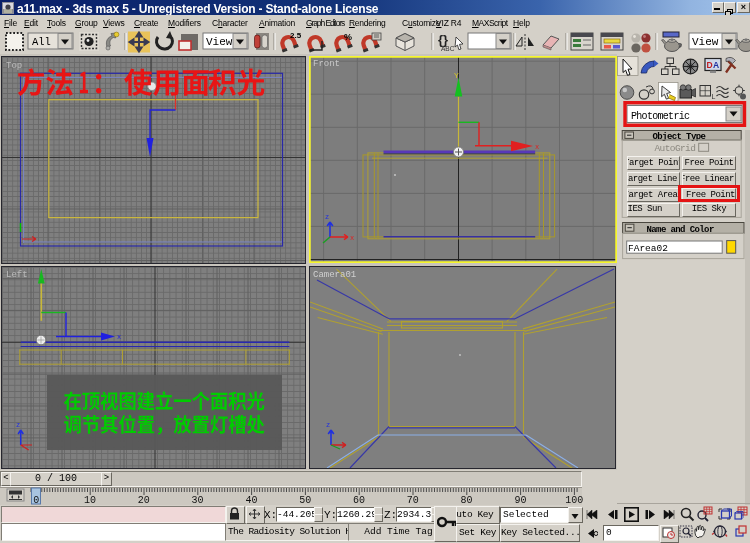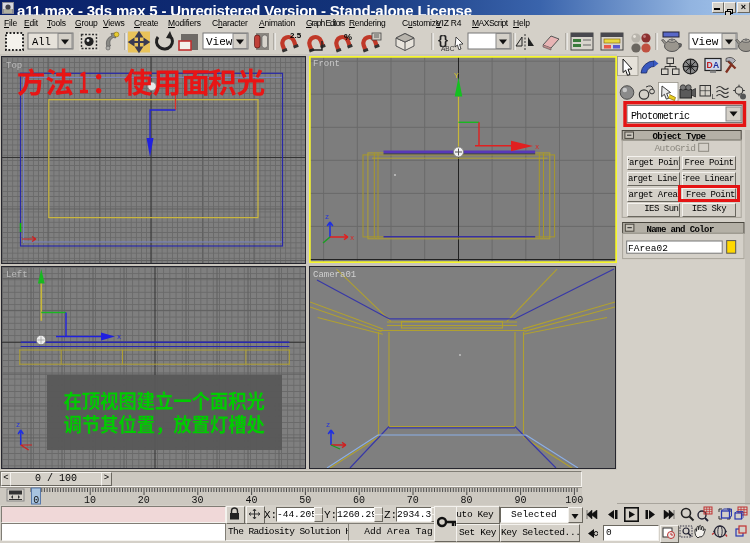--- a/index.html
+++ b/index.html
@@ -13,21 +13,21 @@
 </style></head>
 <body>
 
 <div class="abs" style="left:0;top:0;width:750px;height:15px;background:linear-gradient(to right,#0a2069 0%,#123278 45%,#3a64ac 72%,#92b4e0 92%,#a2c4ec)"></div>
 <svg class="abs" style="left:2px;top:2px" width="12" height="12" viewBox="0 0 12 12">
     <rect width="12" height="12" fill="#8c8c94"></rect>
     <rect x="1" y="1" width="10" height="6" fill="#d8d8e0"></rect>
     <rect x="2" y="7" width="8" height="4" fill="#b0b0a0"></rect>
     <circle cx="6" cy="5" r="2.6" fill="#404048"></circle>
   </svg>
-<div class="abs" style="left:17px;top:1.5px;font-size:15px;letter-spacing:-0.2px;font-weight:bold;color:#fff">a11.max - 3ds max 5 - Unregistered Version - Stand-alone License</div>
+<div class="abs" style="left:17px;top:1.5px;font-size:12px;letter-spacing:-0.2px;font-weight:bold;color:#fff">a11.max - 3ds max 5 - Unregistered Version - Stand-alone License</div>
 <div class="btn" style="left:712px;top:2px;width:10px;height:9px">
     <div class="abs" style="left:1px;top:5px;width:6px;height:2px;background:#000"></div>
   </div>
 <div class="btn" style="left:724px;top:2px;width:10px;height:9px"><svg width="9" height="8">
       <rect x="2.5" y="0.5" width="5" height="4" fill="none" stroke="#000"></rect>
       <rect x="0.5" y="2.5" width="5" height="4" fill="#d4d0c8" stroke="#000"></rect>
     </svg></div>
 <div class="btn" style="left:737px;top:2px;width:11px;height:9px;text-align:center;font-size:9px;font-weight:bold;line-height:8px">×</div>
 
 <div class="abs" style="left:0;top:15px;width:750px;height:14px;background:#d4d0c8;font-size:8.5px;letter-spacing:-0.2px;color:#000">
@@ -436,21 +436,21 @@
   </div>
 <div class="btn mono rbt" style="left:682px;top:171.5px;width:52px">
     <span style="position:absolute;left:-3px;top:1px">Free Linear</span>
   </div>
 <div class="btn mono rbt" style="left:626.5px;top:187.8px;width:51px">
     <span style="position:absolute;left:-4px;top:1px">Target Area</span>
   </div>
 <div class="btn mono rbt" style="left:682px;top:187.8px;width:52px">
     <span style="position:absolute;left:3px;top:1px">Free Point</span>
   </div>
-<div class="btn mono rbt" style="left:626.5px;top:203.2px;width:51px;text-align:right">IES Sun</div>
+<div class="btn mono rbt" style="left:626.5px;top:203.2px;width:51px;text-align:left">IES Sun</div>
 <div class="btn mono rbt" style="left:682px;top:203.2px;width:52px;text-align:center">IES Sky</div>
 <div class="abs" style="left:678px;top:184.6px;width:56.2px;height:11.6px;border:3.2px solid #e41414"></div>
 
 <svg class="abs" style="left:617px;top:222px" width="133" height="40" viewBox="0 0 133 40">
 <rect x="5.6" y="0.5" width="121.4" height="10.9" fill="#b4b0a6" stroke="#4a473f"></rect>
 <rect x="8.3" y="2.2" width="8.6" height="7" fill="#c8c4ba" stroke="#4a473f"></rect>
     <path d="M10.4 5.7 h4.4" stroke="#222"></path>
 <text x="29.5" y="9.6" font-size="9" font-weight="bold" font-family="Liberation Mono" letter-spacing="-0.6">Name and Color</text>
 <rect x="5.6" y="11.4" width="121.4" height="25.2" fill="none" stroke="#a8a49a"></rect>
 <rect x="9.7" y="19" width="95.5" height="12.2" fill="#fff" stroke="#777"></rect>
@@ -689,21 +689,21 @@
 <text x="412.8" y="16" font-size="10" text-anchor="middle" font-family="Liberation Mono" fill="#111">70</text>
 <text x="466.6" y="16" font-size="10" text-anchor="middle" font-family="Liberation Mono" fill="#111">80</text>
 <text x="520.4" y="16" font-size="10" text-anchor="middle" font-family="Liberation Mono" fill="#111">90</text>
 <text x="574.2" y="16" font-size="10" text-anchor="middle" font-family="Liberation Mono" fill="#111">100</text>
 </svg>
 
 <div class="abs" style="left:0;top:505px;width:750px;height:38px;background:#d4d0c8"></div>
 <div class="sunk" style="left:1px;top:506px;width:223px;height:15px;background:#f0d8d8"></div>
 <div class="sunk" style="left:1px;top:523px;width:223px;height:16px;background:#fff"></div>
 <div class="sunk mono" style="left:225px;top:523px;width:122px;height:16px;font-size:9.5px;line-height:15px;overflow:hidden;white-space:nowrap;padding-left:2px;letter-spacing:-0.6px">The Radiosity Solution H</div>
-<div class="sunk mono" style="left:348px;top:523px;width:99px;height:16px;font-size:9.5px;line-height:15px;text-align:center;overflow:hidden">Add Area Tag</div>
+<div class="sunk mono" style="left:348px;top:523px;width:99px;height:16px;font-size:9.5px;line-height:15px;text-align:center;overflow:hidden">Add Time Tag</div>
 
 <div class="btn" style="left:226px;top:506px;width:17px;height:16px"></div>
 <svg class="abs" style="left:228px;top:507px" width="13" height="14" viewBox="0 0 13 14">
     <path d="M3.5 6 V4 a3 3 0 0 1 6 0 V6" fill="none" stroke="#222" stroke-width="1.4"></path>
     <rect x="2" y="6" width="9" height="6.5" fill="#222"></rect>
   </svg>
 <div class="btn" style="left:246px;top:506px;width:17px;height:16px"></div>
 <svg class="abs" style="left:248px;top:508px" width="13" height="12" viewBox="0 0 13 12">
     <path d="M6.5 1 V11 M1 6 H12 M6.5 1 l-1.5 2 M6.5 1 l1.5 2 M1 6 l2 -1.5 M1 6 l2 1.5 M12 6 l-2 -1.5 M12 6 l-2 1.5 M6.5 11 l-1.5 -2 M6.5 11 l1.5 -2" stroke="#333" fill="none"></path>
   </svg>
@@ -731,21 +731,21 @@
     <circle cx="5" cy="8" r="4" fill="none" stroke="#111" stroke-width="2.4"></circle>
     <path d="M9 8 H20 M16 8 v4 M19 8 v4" stroke="#111" stroke-width="2.4"></path>
   </svg>
 
 <div class="btn mono" style="left:456px;top:506px;width:42px;height:16px;font-size:9.5px;line-height:15px;overflow:hidden;letter-spacing:-0.4px">
     <span style="position:absolute;left:-6px">Auto Key</span>
   </div>
 <div class="btn mono" style="left:456px;top:524px;width:42px;height:16px;font-size:9.5px;line-height:15px;overflow:hidden;letter-spacing:-0.4px">
     <span style="position:absolute;left:2px">Set Key</span>
   </div>
-<div class="fld mono" style="left:500px;top:507px;width:68px;height:14px;font-size:9.5px;line-height:14px;padding-left:10px">Selected</div>
+<div class="fld mono" style="left:500px;top:507px;width:68px;height:14px;font-size:9.5px;line-height:14px;padding-left:2px">Selected</div>
 <div class="btn" style="left:568px;top:507px;width:13px;height:14px"><svg width="12" height="13">
       <path d="M2.5 5 h7 l-3.5 5 Z" fill="#111"></path>
     </svg></div>
 <div class="btn mono" style="left:500px;top:524px;width:78px;height:16px;font-size:9.5px;line-height:15px;text-align:center;letter-spacing:-0.4px">Key Selected...</div>
 
 <svg class="abs" style="left:586px;top:510px" width="12" height="9" viewBox="0 0 12 9">
     <path d="M1 0 V9 M11 0 L5 4.5 L11 9 Z M6 0 L1 4.5 L6 9 Z" fill="#111" stroke="#111" stroke-width="0.5"></path>
   </svg>
 <svg class="abs" style="left:606px;top:510px" width="12" height="9" viewBox="0 0 12 9">
     <path d="M8 0 L2 4.5 L8 9 Z" fill="#111"></path>

